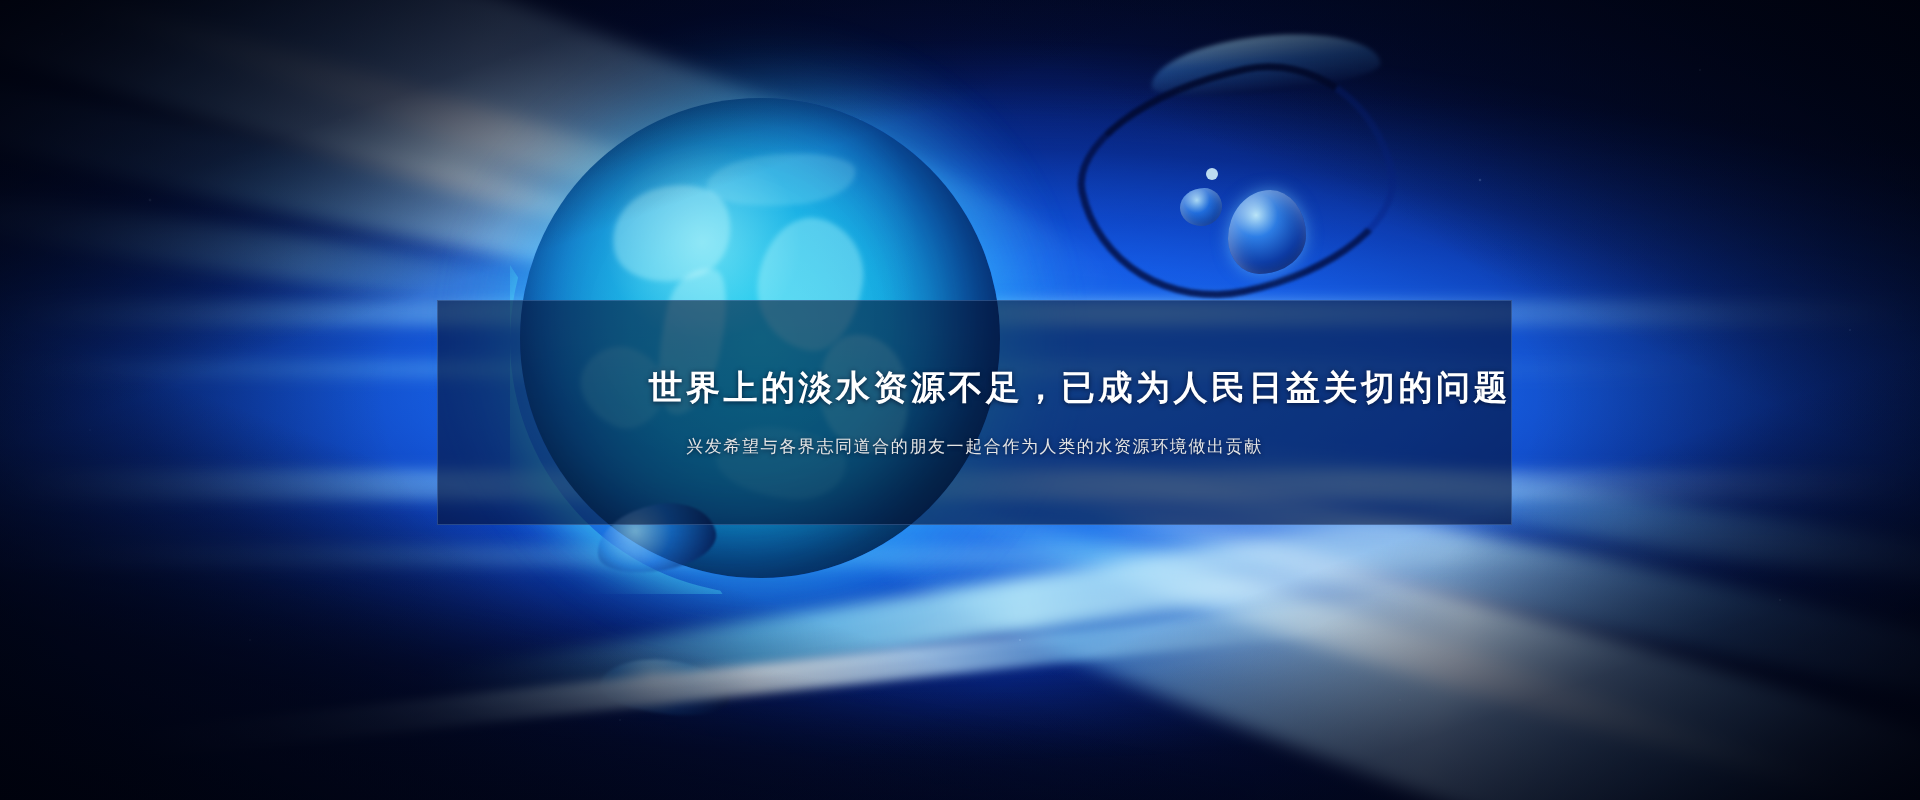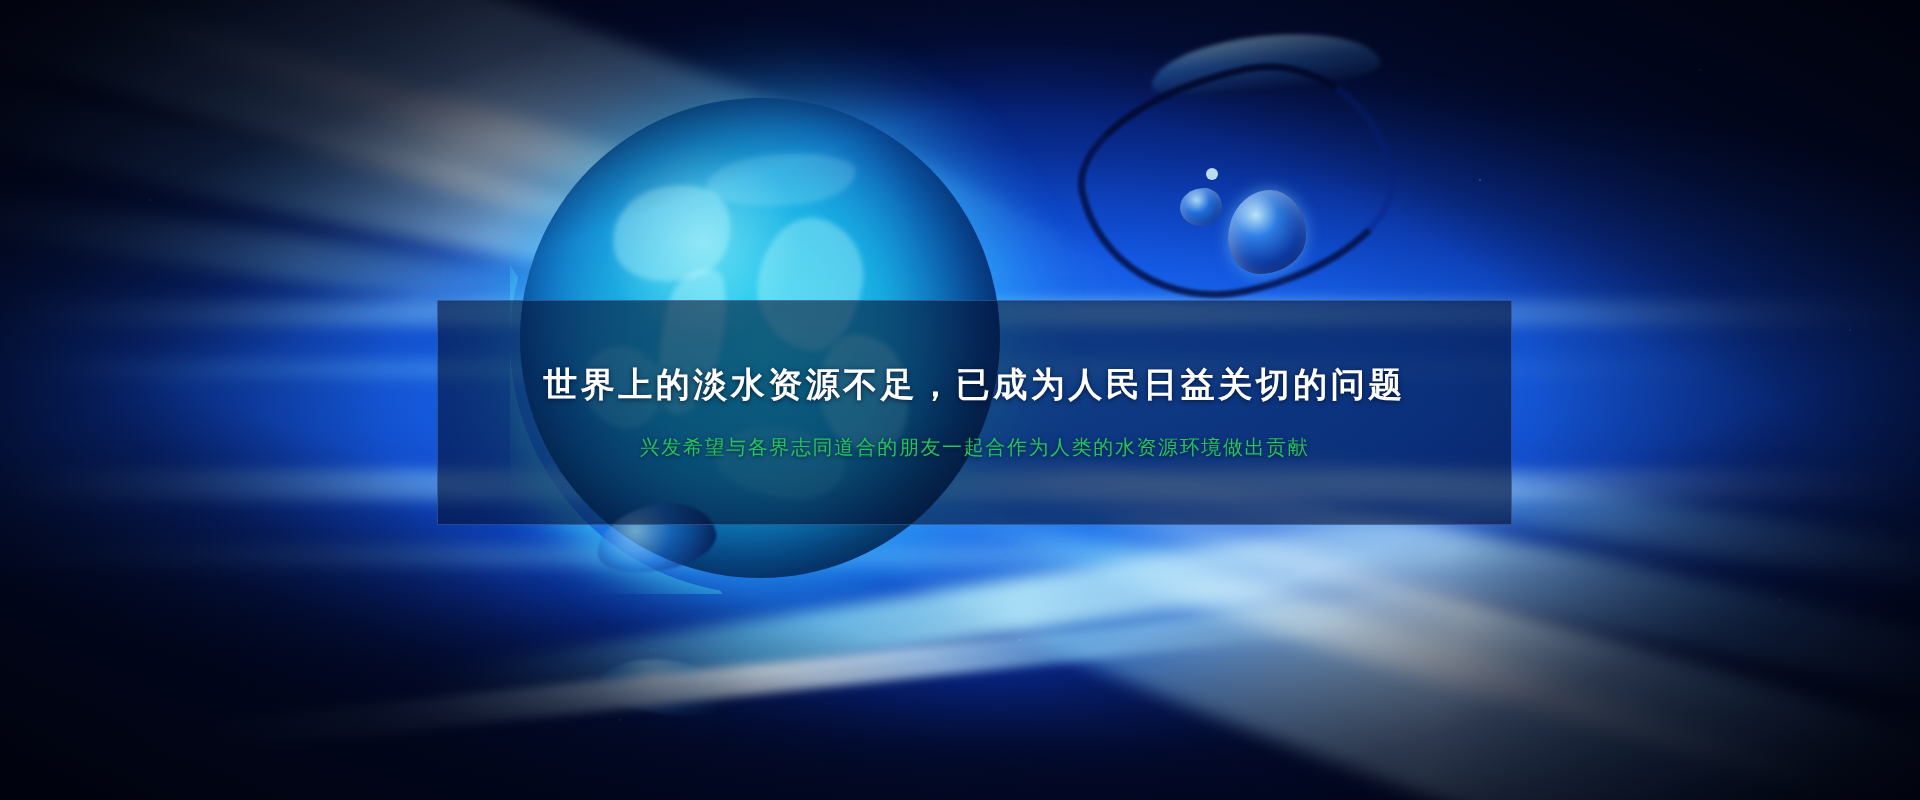--- a/index.html
+++ b/index.html
@@ -201,25 +201,26 @@
   #panelInner{width:100%;text-align:center;}
   #headline{
     margin:0 0 26px 0;
     color:#ffffff;
     font-size:34px;
     font-weight:bold;
     letter-spacing:3.5px;
     line-height:1.25;
     text-shadow:0 1px 5px rgba(0,12,40,.8);
     white-space:nowrap;
+    text-align:right;
   }
   #subline{
     margin:0;
-    color:#22c55e;
-    font-size:20px;
+    color:#e5e5e5;
+    font-size:17px;
     font-weight:normal;
     letter-spacing:1.6px;
     line-height:1.5;
     text-shadow:0 1px 4px rgba(0,12,40,.8);
     white-space:nowrap;
   }
 </style>
 </head>
 <body>
 

